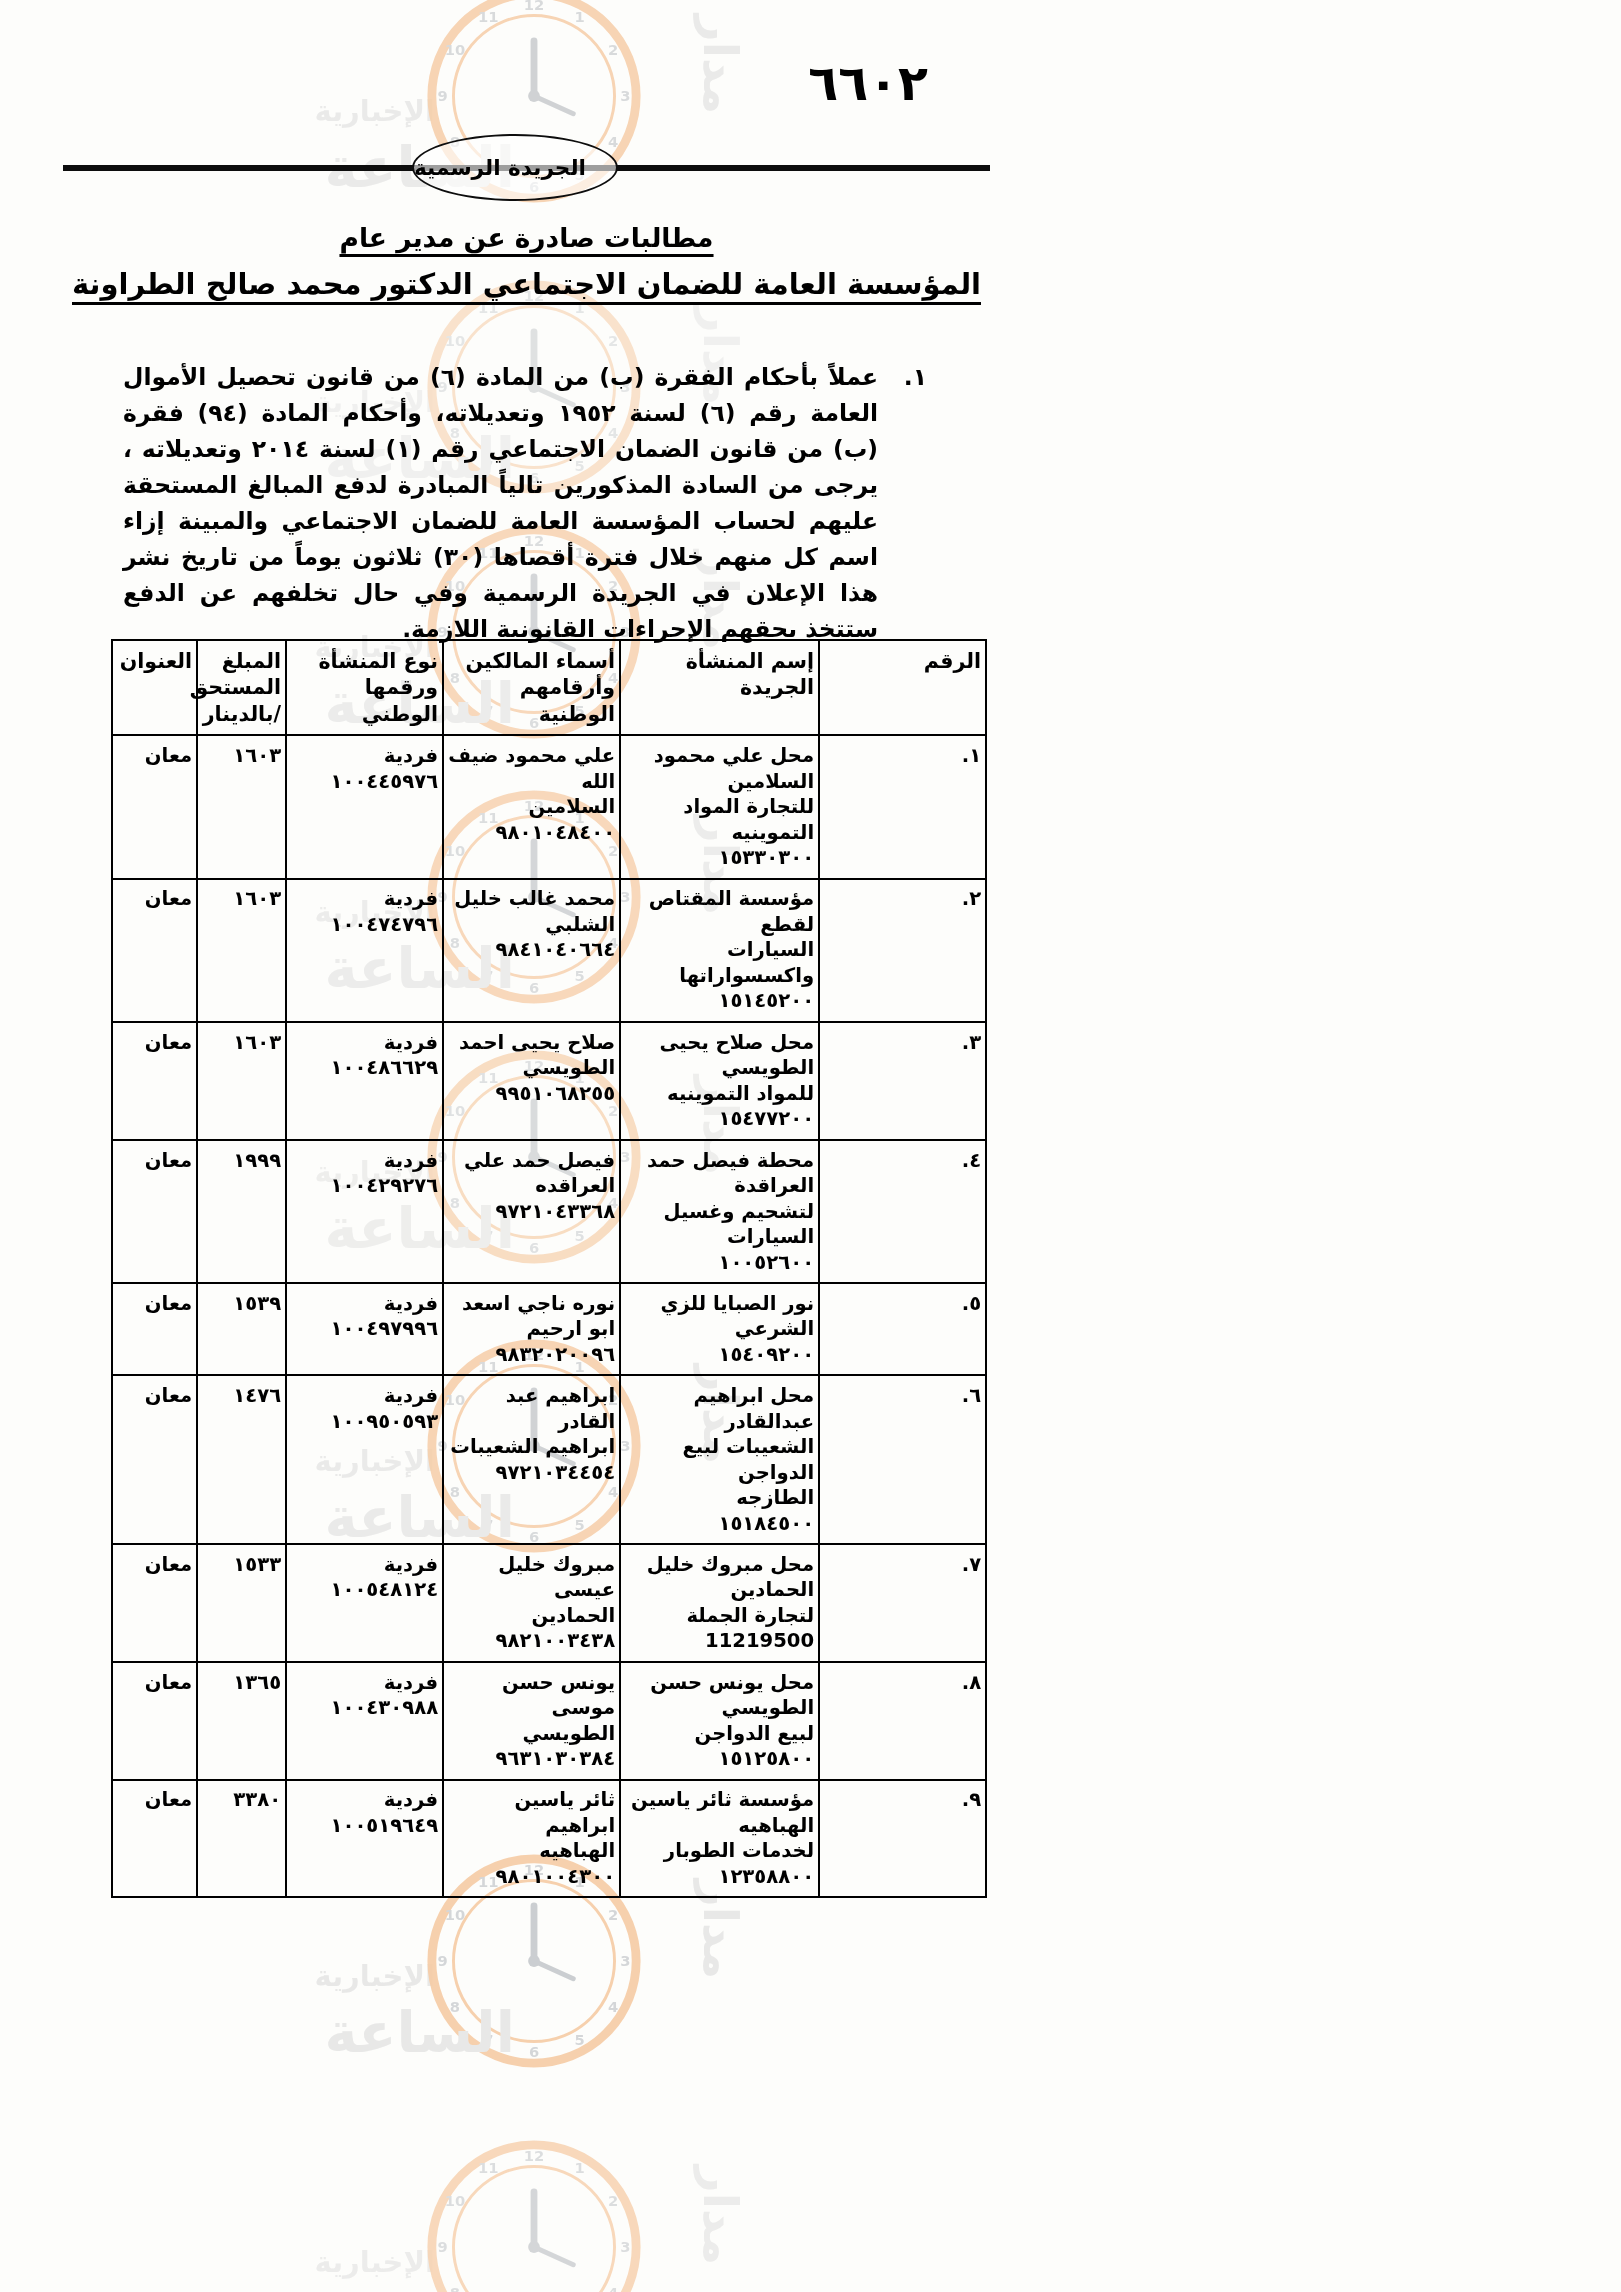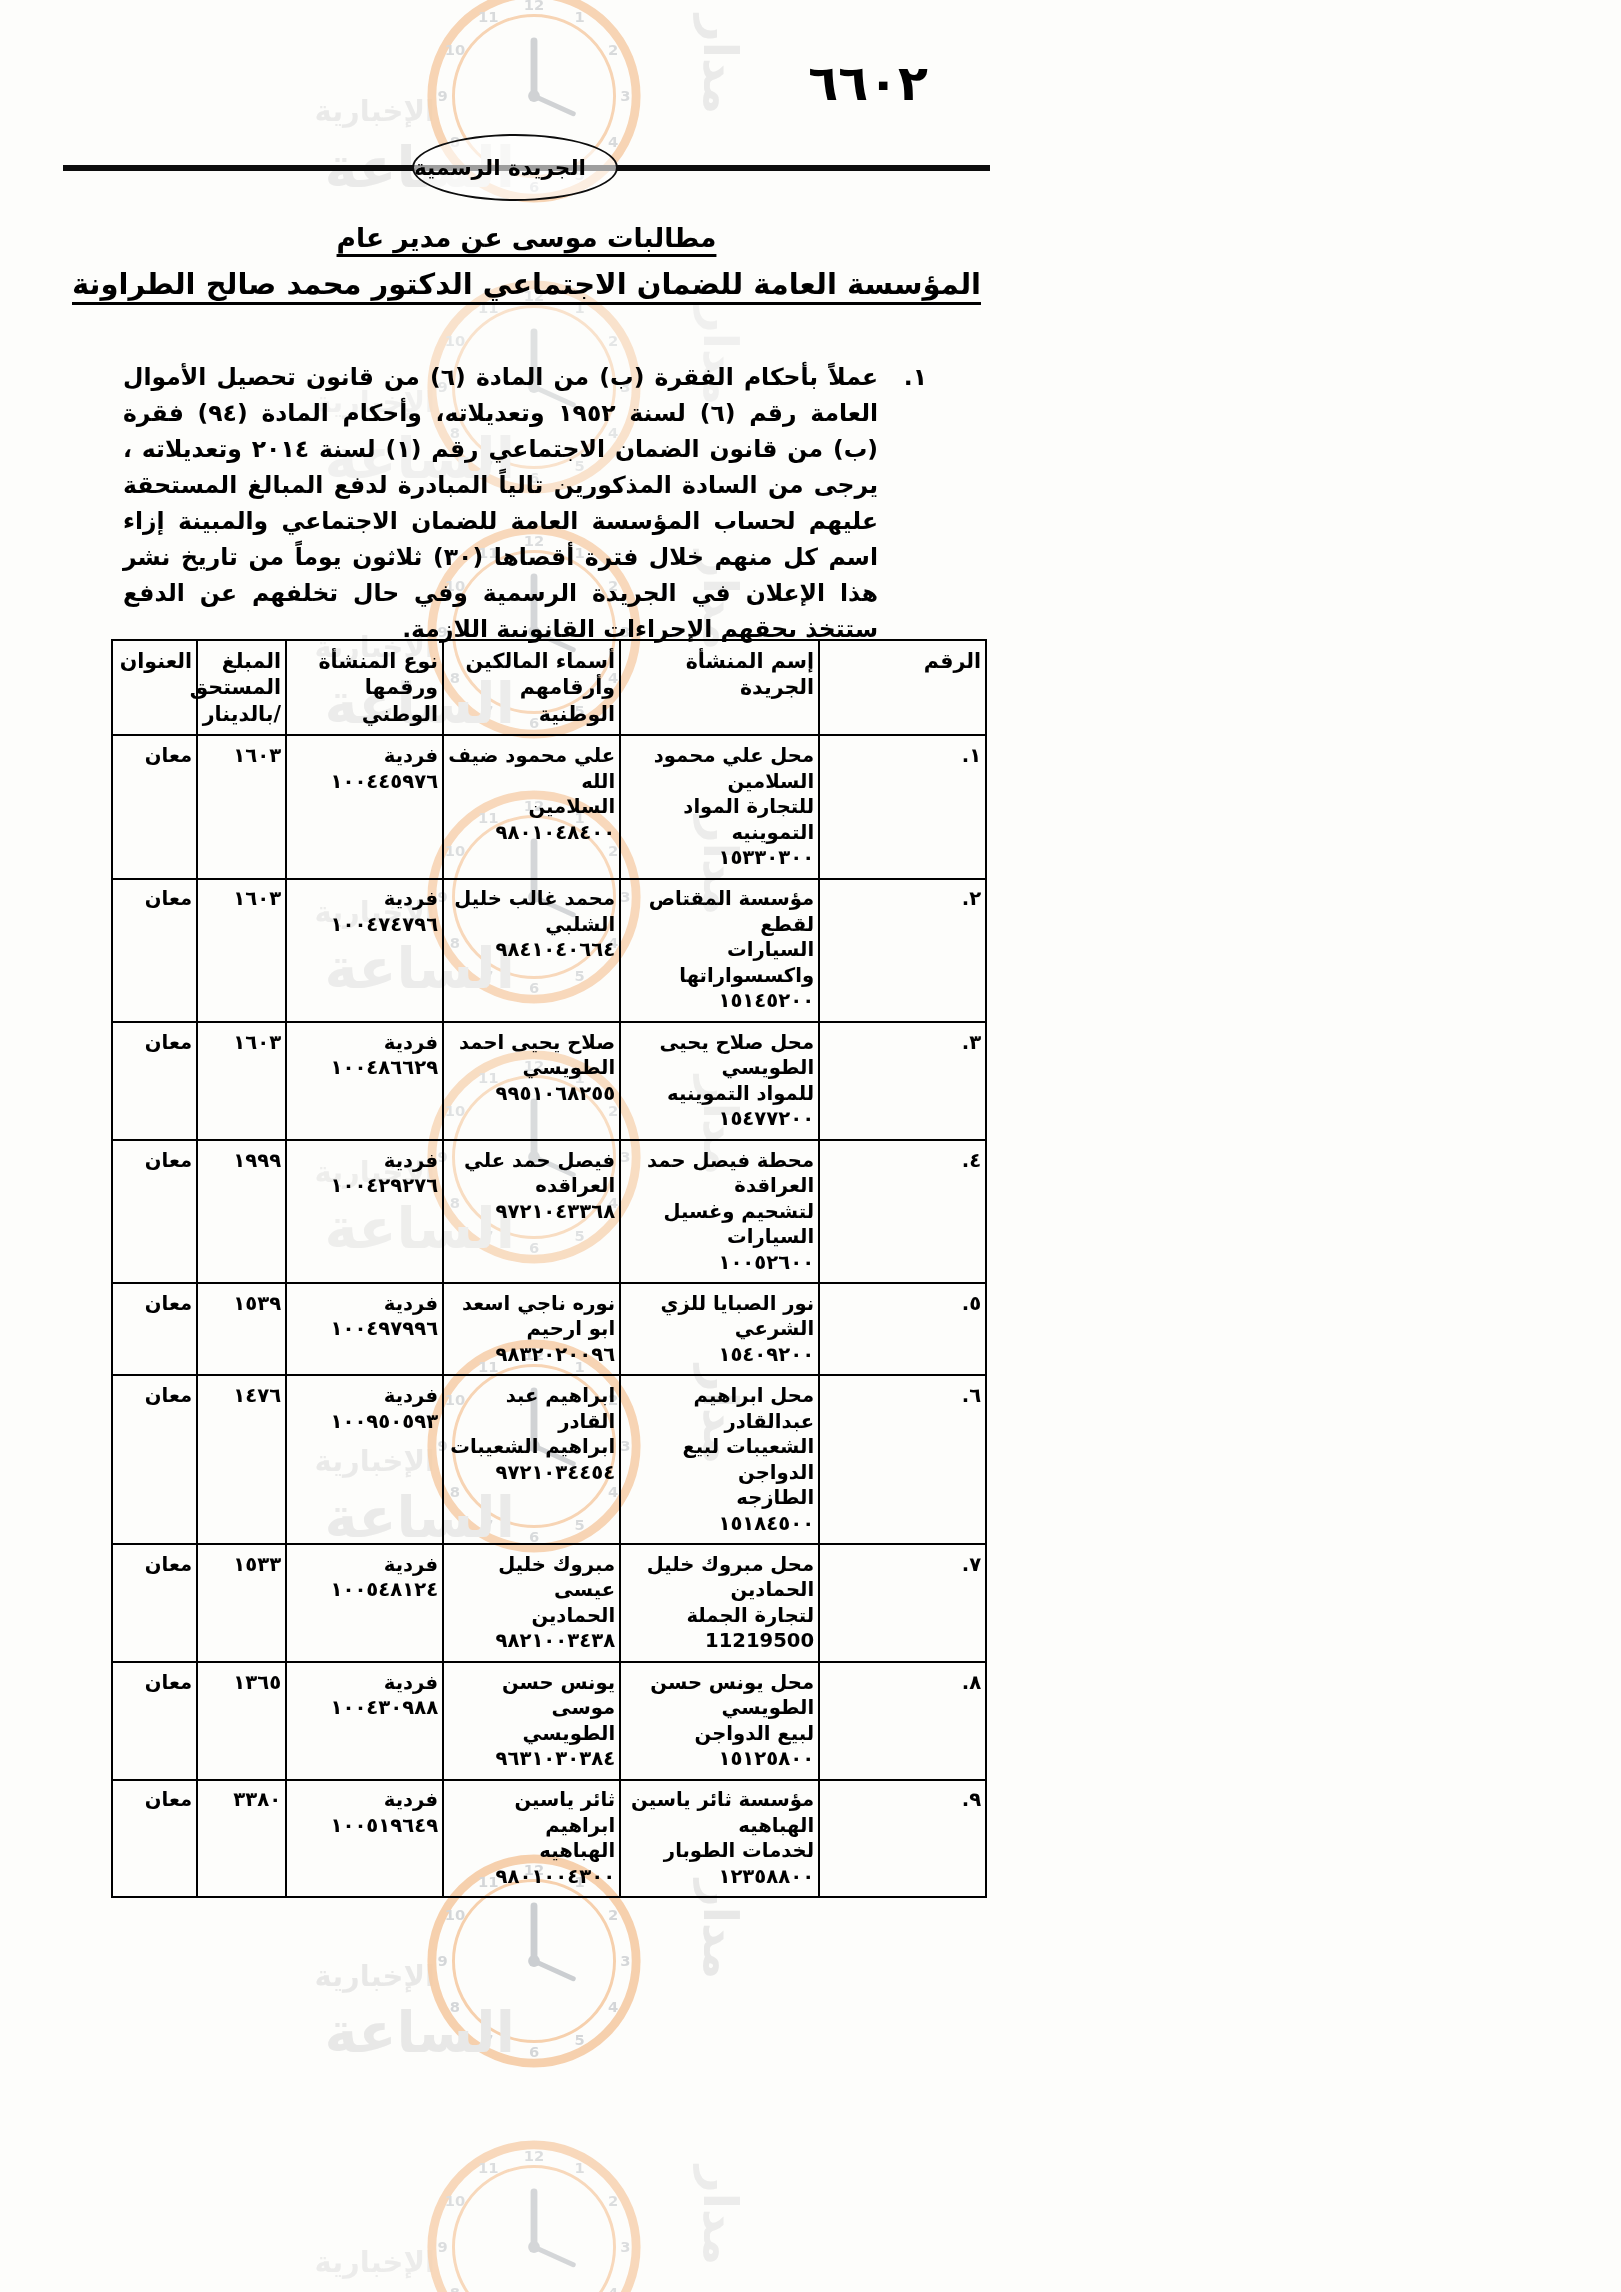--- a/index.html
+++ b/index.html
@@ -314,21 +314,21 @@
   <div class="layer-content">
 
     <div class="page-number">٦٦٠٢</div>
 
     <div class="masthead-rule"></div>
     <div class="journal-oval">
       <span>الجريدة الرسمية</span>
     </div>
 
     <div class="headings">
-      <div class="heading-1">مطالبات موسى عن مدير عام</div>
+      <div class="heading-1">مطالبات صادرة عن مدير عام</div>
       <div class="heading-2">المؤسسة العامة للضمان الاجتماعي الدكتور محمد صالح الطراونة</div>
     </div>
 
     <div class="notice">
       <span class="notice-number">١.</span>
       <span>عملاً بأحكام الفقرة (ب) من المادة (٦) من قانون تحصيل الأموال العامة رقم (٦) لسنة ١٩٥٢ وتعديلاته، وأحكام المادة (٩٤) فقرة (ب) من قانون الضمان الاجتماعي رقم (١) لسنة ٢٠١٤ وتعديلاته ، يرجى من السادة المذكورين تالياً المبادرة لدفع المبالغ المستحقة عليهم لحساب المؤسسة العامة للضمان الاجتماعي والمبينة إزاء اسم كل منهم خلال فترة أقصاها (٣٠) ثلاثون يوماً من تاريخ نشر هذا الإعلان في الجريدة الرسمية وفي حال تخلفهم عن الدفع ستتخذ بحقهم الإجراءات القانونية اللازمة.</span>
     </div>
 
     <table class="claims-table">
       <colgroup>

